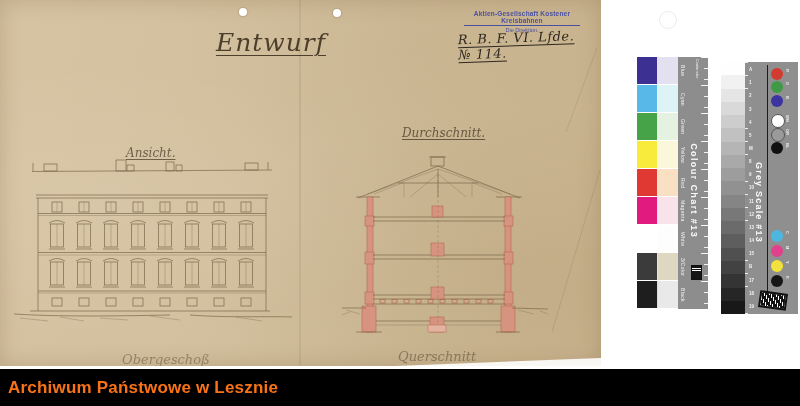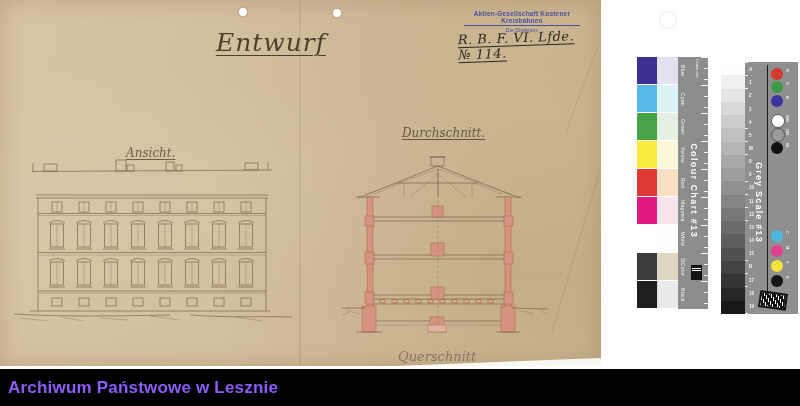--- a/index.html
+++ b/index.html
@@ -90,21 +90,21 @@
   .gs-dot-label{position:absolute;left:14px;top:1px;writing-mode:vertical-rl;font-size:4px;color:#f0f0f0;font-weight:bold;}
   .gs-barcode{position:absolute;left:14px;bottom:5px;width:24px;height:13px;transform:rotate(8deg);
         background:repeating-linear-gradient(90deg,#fff 0 .6px,#121212 .6px 2.4px);border:2px solid #111;}
 
   .ghost-circle{position:absolute;left:659px;top:11px;width:16px;height:16px;border-radius:50%;
         border:1px solid #ececec;}
 
   
   .footer{position:absolute;left:0;top:369px;width:800px;height:37px;background:#000;
         display:flex;align-items:center;}
-  .footer span{color:#8b5cf6;font-size:17px;font-weight:bold;margin-left:8px;letter-spacing:.2px;}
+  .footer span{color:#f97316;font-size:17px;font-weight:bold;margin-left:8px;letter-spacing:.2px;}
 </style>
 </head>
 <body>
 
 <div class="stage">
 
   <div class="paper">
 
     <svg id="linework" class="linework" width="601" height="366" viewBox="0 0 601 366">
       <g id="g-elev">
@@ -298,20 +298,21 @@
 
     <div class="stamp">
       <div class="stamp-l1">Aktien-Gesellschaft Kostener Kreisbahnen</div>
       <div class="stamp-l2">Die Direktion.</div>
     </div>
 
     <div class="notation">R. B. F. VI. Lfde. № 114.</div>
     <div class="hand title">Entwurf</div>
     <div class="hand lbl-ansicht">Ansicht.</div>
     <div class="hand lbl-quer">Durchschnitt.</div>
+    <div class="hand lbl-bl">Obergeschoß</div>
     <div class="hand lbl-br">Querschnitt</div>
 
     <div class="paper-lift"></div>
   </div>
 
   <div class="colour-chart">
     <div class="cc-rows" id="cc-rows">
         <div class="cc-row">
           <div class="cc-swatch" style="background: rgb(60, 49, 146);"></div>
           <div class="cc-tint" style="background: rgb(227, 225, 239);"></div>

